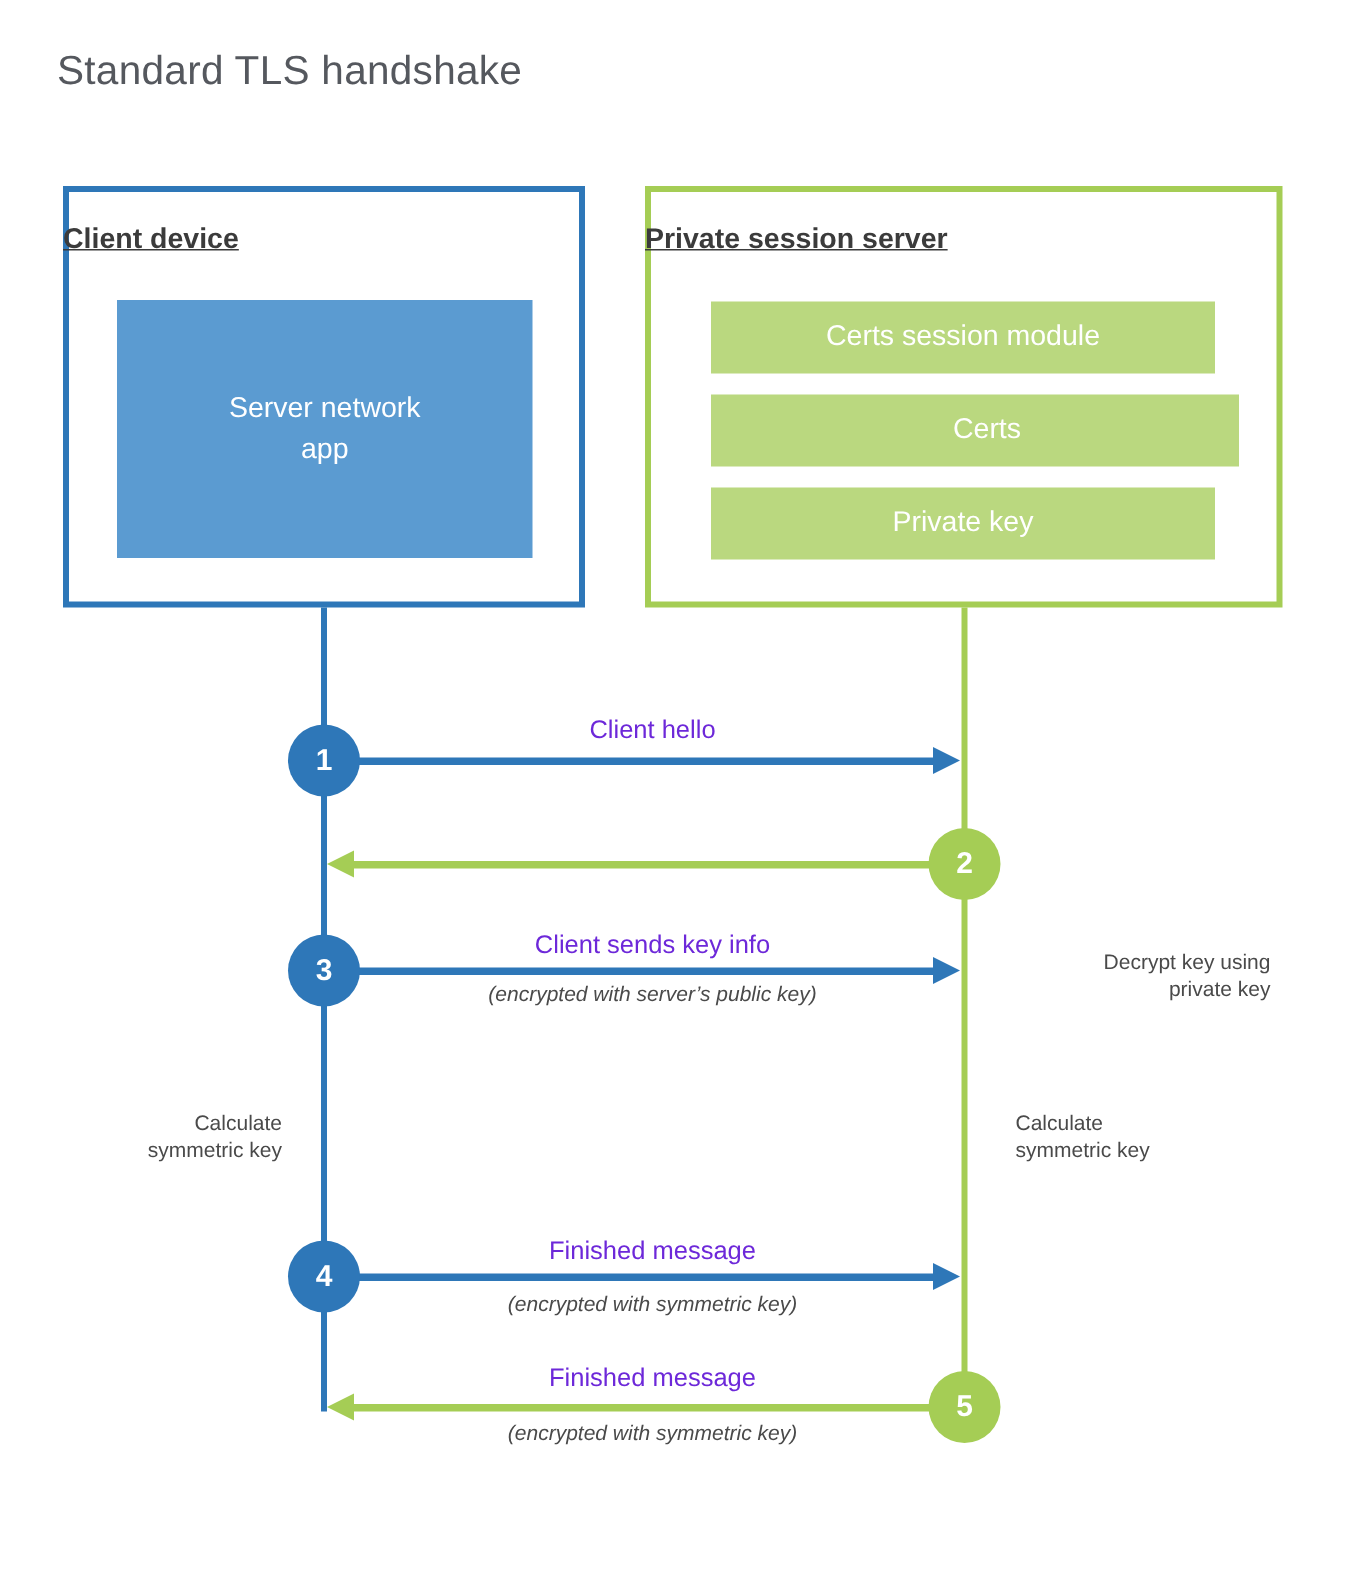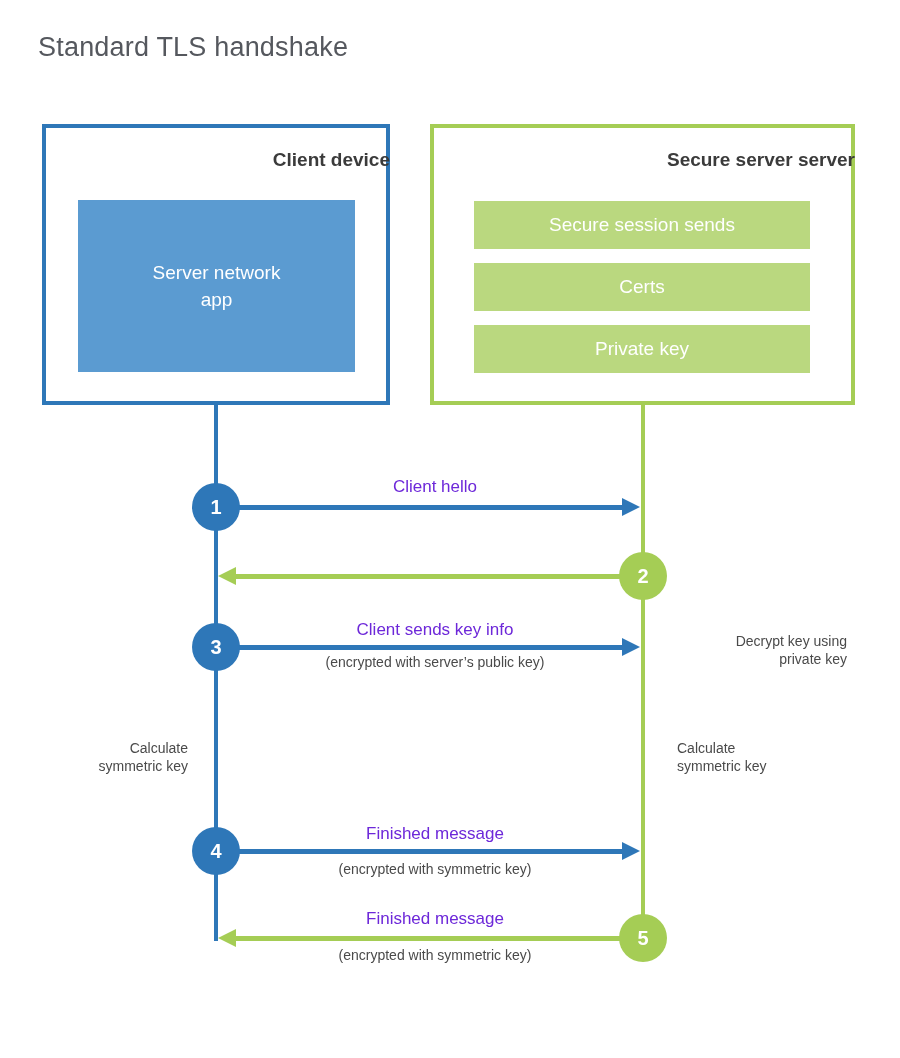--- a/index.html
+++ b/index.html
@@ -22,44 +22,45 @@
   }
 
   
   .actor-box {
     box-sizing: border-box;
     background: #ffffff;
   }
   .client-box { left: 42px; top: 124px; width: 348px; height: 281px; border: 4px solid #2e77b8; }
   .server-box { left: 430px; top: 124px; width: 425px; height: 281px; border: 4px solid #a5cd55; }
   .box-title {
-    text-align: right;
+    text-align: left;
     font-size: 19px;
     font-weight: bold;
     color: #3b3b3b;
     line-height: 24px;
+    text-decoration: underline;
   }
   .client-box-title { left: 42px; top: 148px; width: 348px; }
   .server-box-title { left: 430px; top: 148px; width: 425px; }
 
   .blue-module {
     left: 78px; top: 200px; width: 277px; height: 172px;
     background: #5b9bd1;
     display: flex; align-items: center; justify-content: center;
     color: #ffffff; font-size: 19px; line-height: 27px;
     text-align: center; white-space: pre-line;
   }
   .green-bar {
     left: 474px; width: 336px; height: 48px;
     background: #bad87f;
     display: flex; align-items: center; justify-content: center;
     color: #ffffff; font-size: 19px;
   }
   .green-bar-1 { top: 201px; }
-  .green-bar-2 { top: 263px; }
+  .green-bar-2 { top: 263px; padding-left: 16px; }
   .green-bar-3 { top: 325px; }
 
   
   .lifeline { width: 4px; }
   .lifeline-blue  { left: 214px; top: 405px; height: 536px; background: #2e77b8; }
   .lifeline-green { left: 641px; top: 405px; height: 534px; background: #a5cd55; }
 
   
   .step-circle {
     width: 48px; height: 48px; border-radius: 50%;
@@ -89,21 +90,21 @@
 
   
   .msg-label {
     left: 240px; width: 390px;
     text-align: center;
     font-size: 17px; color: #6d28d9; line-height: 20px;
   }
   .msg-sub {
     left: 240px; width: 390px;
     text-align: center;
-    font-size: 14px; color: #4a4a4a; line-height: 17px;
+    font-size: 14px; color: #4a4a4a; line-height: 17px; font-style: italic;
   }
   .label-1 { top: 477px; }
   .label-2 { top: 549px; }
   .label-3 { top: 620px; }
   .sub-3   { top: 654px; }
   .label-4 { top: 824px; }
   .sub-4   { top: 861px; }
   .label-5 { top: 909px; }
   .sub-5   { top: 947px; }
 
@@ -122,22 +123,22 @@
 <div class="page">
 
   <div class="abs diagram-title">Standard TLS handshake</div>
 
   <div class="abs actor-box client-box"></div>
   <div class="abs box-title client-box-title">Client device</div>
   <div class="abs blue-module">Server network
 app</div>
 
   <div class="abs actor-box server-box"></div>
-  <div class="abs box-title server-box-title">Secure server server</div>
-  <div class="abs green-bar green-bar-1">Secure session sends</div>
+  <div class="abs box-title server-box-title">Private session server</div>
+  <div class="abs green-bar green-bar-1">Certs session module</div>
   <div class="abs green-bar green-bar-2">Certs</div>
   <div class="abs green-bar green-bar-3">Private key</div>
 
   <div class="abs lifeline lifeline-blue"></div>
   <div class="abs lifeline lifeline-green"></div>
 
   <div class="abs shaft shaft-blue arrow1-shaft"></div>
   <div class="abs head head-right arrow1-head"></div>
   <div class="abs msg-label label-1">Client hello</div>
   <div class="abs step-circle circle-blue circle-1">1</div>

